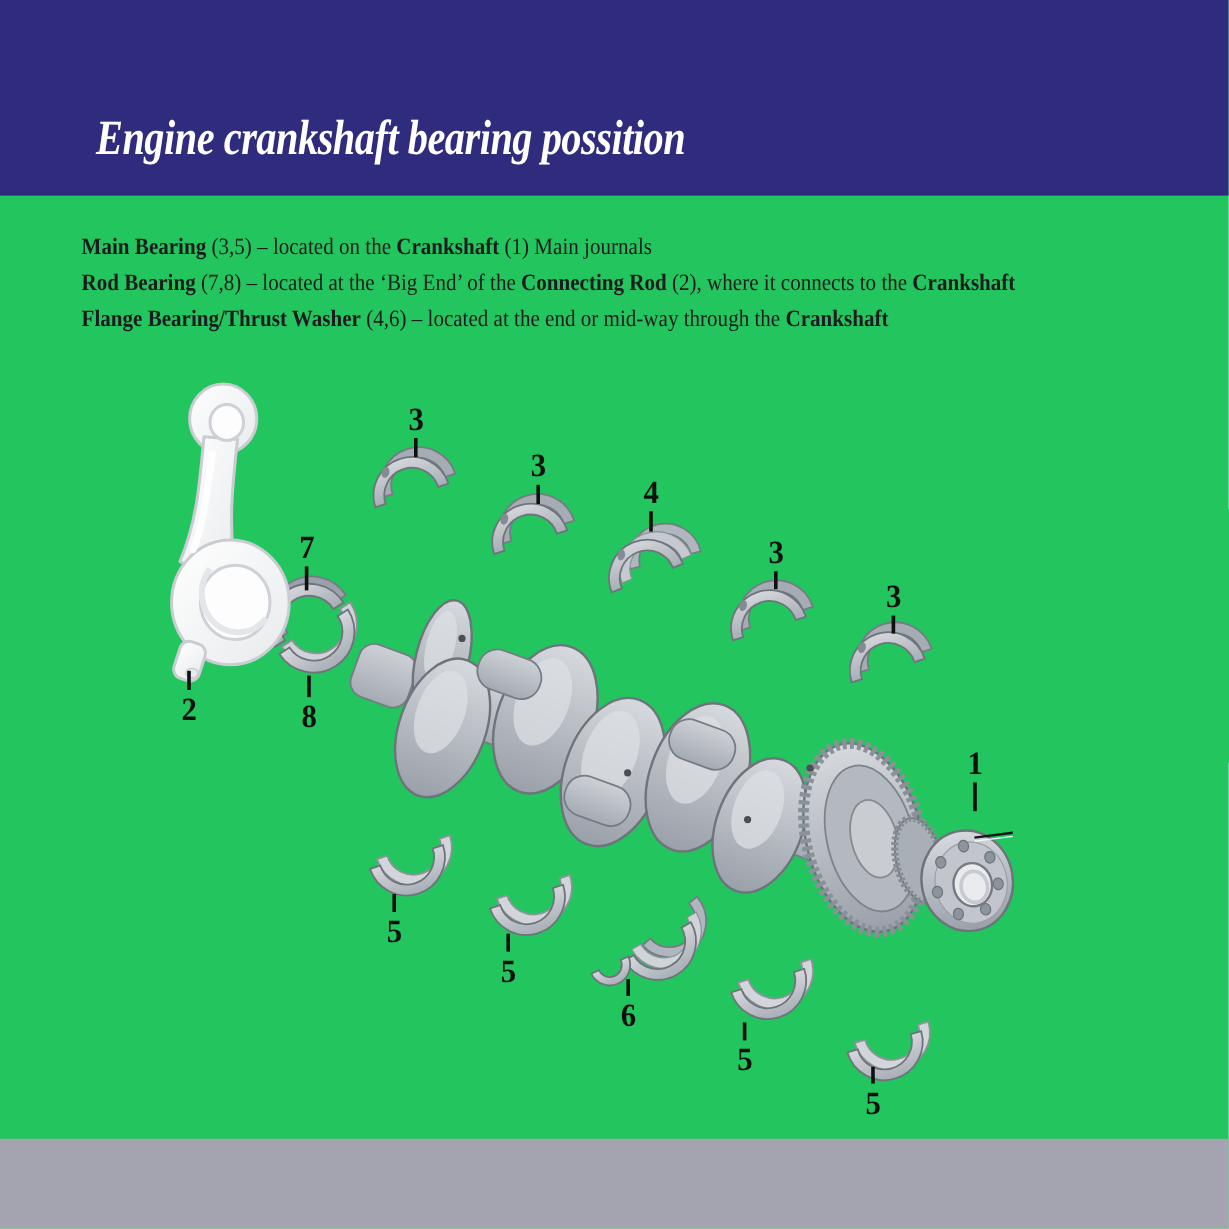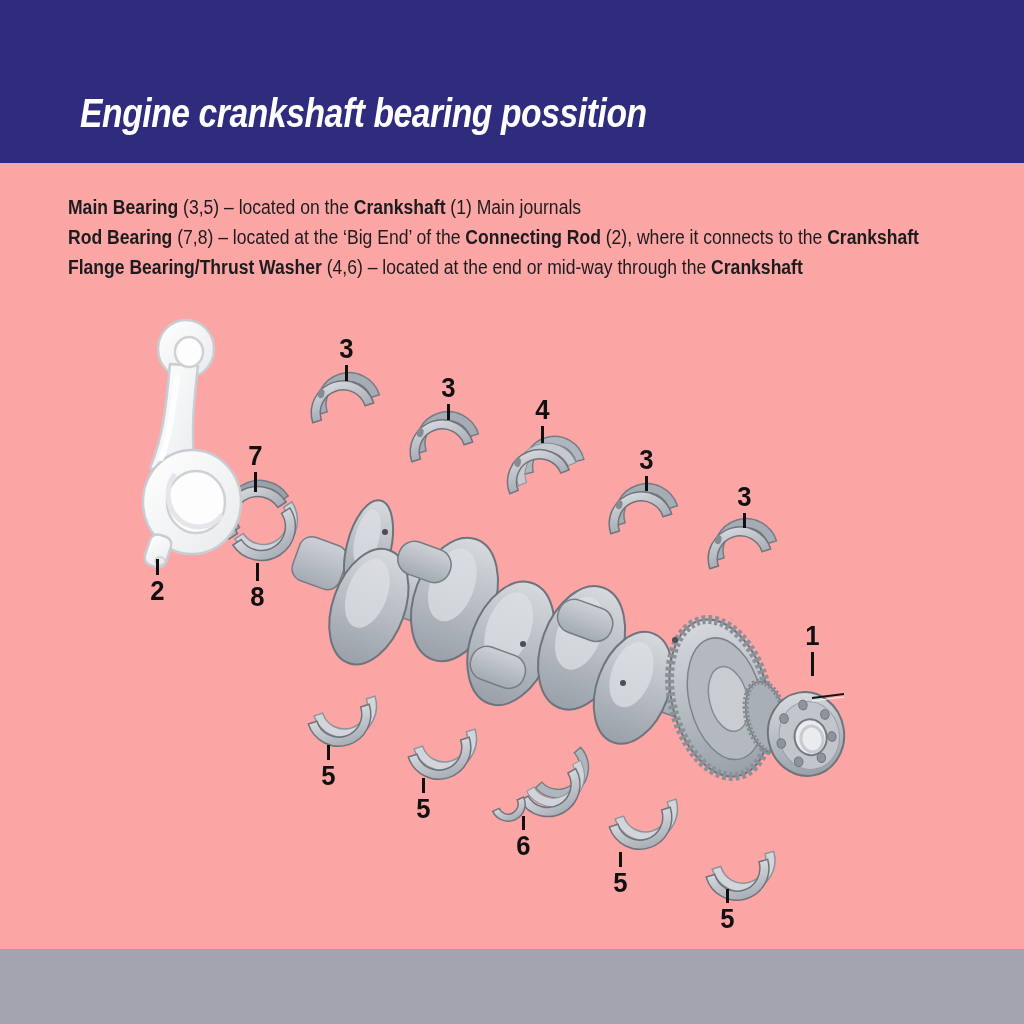--- a/index.html
+++ b/index.html
@@ -1,17 +1,17 @@
 <!DOCTYPE html>
 <html style="--header-bg: #2f2c7d; --header-text: #ffffff; --footer-bg: #a3a4b0; --text: #1c1c1e; --callout: #101010;"><head>
 <meta charset="utf-8">
 <style>
   html,body{margin:0;padding:0;background:#ffffff;}
-  .page{position:relative;width:1024px;height:1024px;background:#fca5a5;overflow:hidden;
-        font-family:Liberation Sans, sans-serif;}
+  .page{position:relative;width:1024px;height:1024px;background:#22c55e;overflow:hidden;
+        font-family:Liberation Serif, serif;}
   
   .hdr{position:absolute;left:0;top:0;width:1024px;height:163px;background:var(--header-bg,#2f2c7d);}
   .hdr h1{position:absolute;left:80px;top:90px;margin:0;color:var(--header-text,#ffffff);
           font-size:41px;font-style:italic;font-weight:700;letter-spacing:-0.5px;
           white-space:nowrap;transform:scaleX(0.82);transform-origin:0 0;}
   
   .desc{position:absolute;left:68px;top:192px;color:var(--text,#1c1c1e);
         font-size:19.5px;line-height:30px;white-space:nowrap;
         transform:scaleX(0.9);transform-origin:0 0;}
   .desc p{margin:0;}

